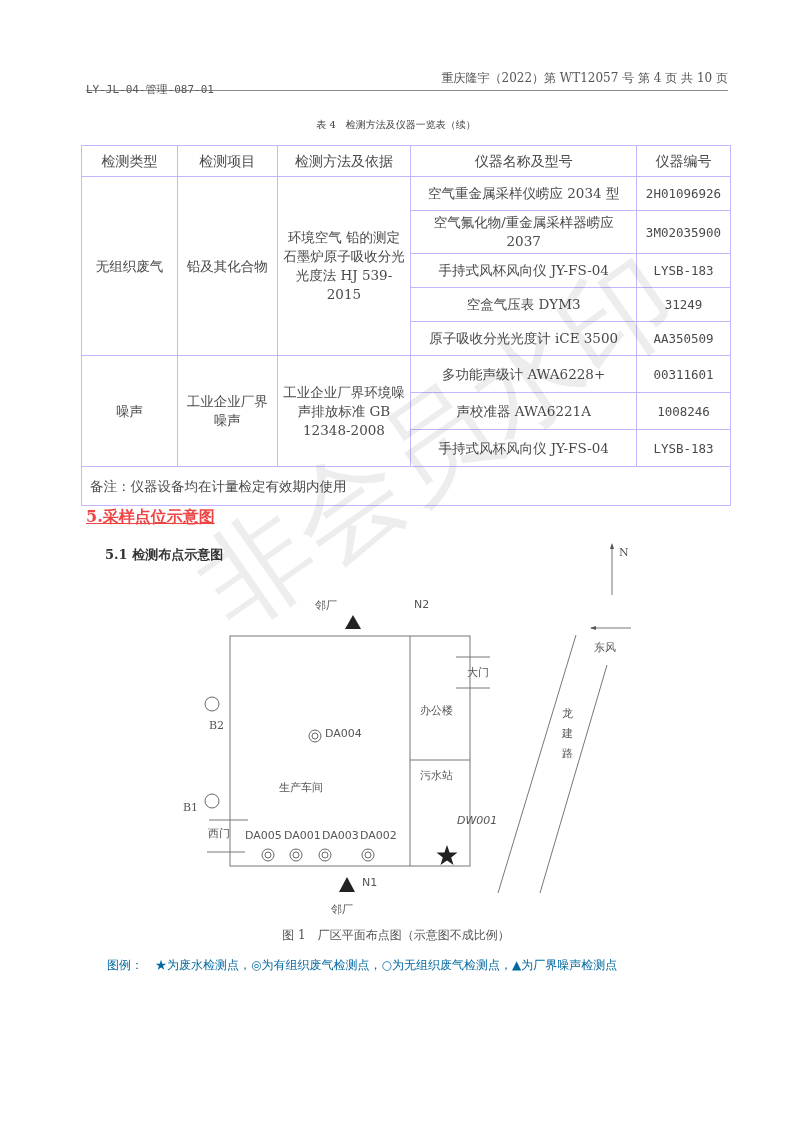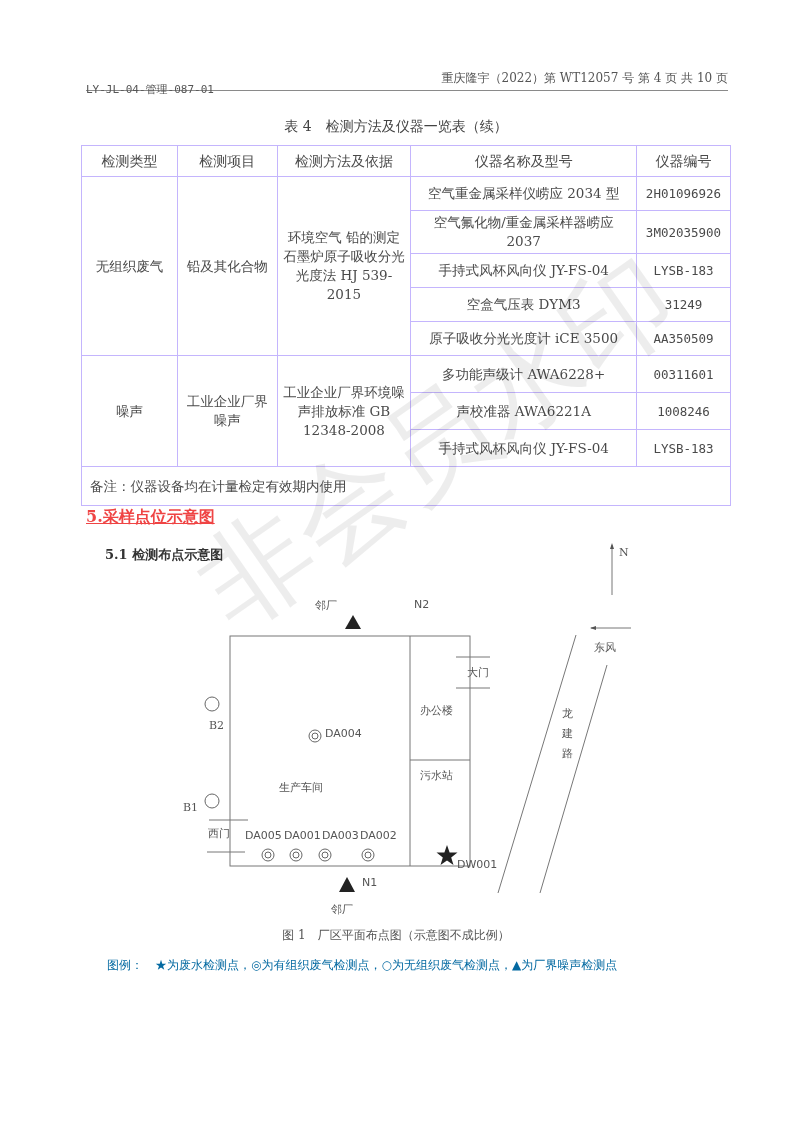--- a/index.html
+++ b/index.html
@@ -9,21 +9,21 @@
       font-family: "DejaVu Serif", "Liberation Serif", serif;
     }
     .header {
       position: absolute; left: 86px; right: 64px; top: 70px; height: 20px;
       border-bottom: 1px solid #8a8a8a; font-size: 12px; color: #555;
     }
     .header .left { position: absolute; left: 0; top: 12px; font-family: "DejaVu Sans Mono", monospace; font-size: 11px; }
     .header .right { position: absolute; right: 0; top: 0; }
     .table-title {
       position: absolute; left: 0; right: 0; top: 118px; text-align: center;
-      font-size: 14px; color: #444;
+      font-size: 10px; color: #444;
     }
     table.inst {
       position: absolute; left: 81px; top: 145px; width: 650px;
       border-collapse: collapse; font-size: 13.5px; color: #4a4a4a;
     }
     table.inst th, table.inst td {
       border: 1px solid #c4b5fd; text-align: center; vertical-align: middle;
       padding: 2px 4px; font-weight: normal; line-height: 19px;
     }
     table.inst th { height: 26px; font-size: 14px; }
@@ -184,18 +184,18 @@
 <span class="dlabel" style="left:420px;top:768px;">污水站</span>
 <span class="dlabel" style="left:279px;top:780px;">生产车间</span>
 <span class="dlabel" style="left:208px;top:826px;">西门</span>
 <span class="dlabel" style="left:209px;top:719px;font-family:'DejaVu Serif',serif;">B2</span>
 <span class="dlabel" style="left:183px;top:801px;font-family:'DejaVu Serif',serif;">B1</span>
 <span class="dlabel" style="left:325px;top:727px;">DA004</span>
 <span class="dlabel" style="left:245px;top:829px;">DA005</span>
 <span class="dlabel" style="left:284px;top:829px;">DA001</span>
 <span class="dlabel" style="left:322px;top:829px;">DA003</span>
 <span class="dlabel" style="left:360px;top:829px;">DA002</span>
-<span class="dlabel" style="left:457px;top:858px;">DW001</span>
+<span class="dlabel" style="left:457px;top:814px;font-style:italic;">DW001</span>
 
 <div class="caption">图 1　厂区平面布点图（示意图不成比例）</div>
 <div class="legend">图例：　★为废水检测点，◎为有组织废气检测点，○为无组织废气检测点，▲为厂界噪声检测点</div>
 
 <div class="watermark">非会员水印</div>
 
 </body></html>

